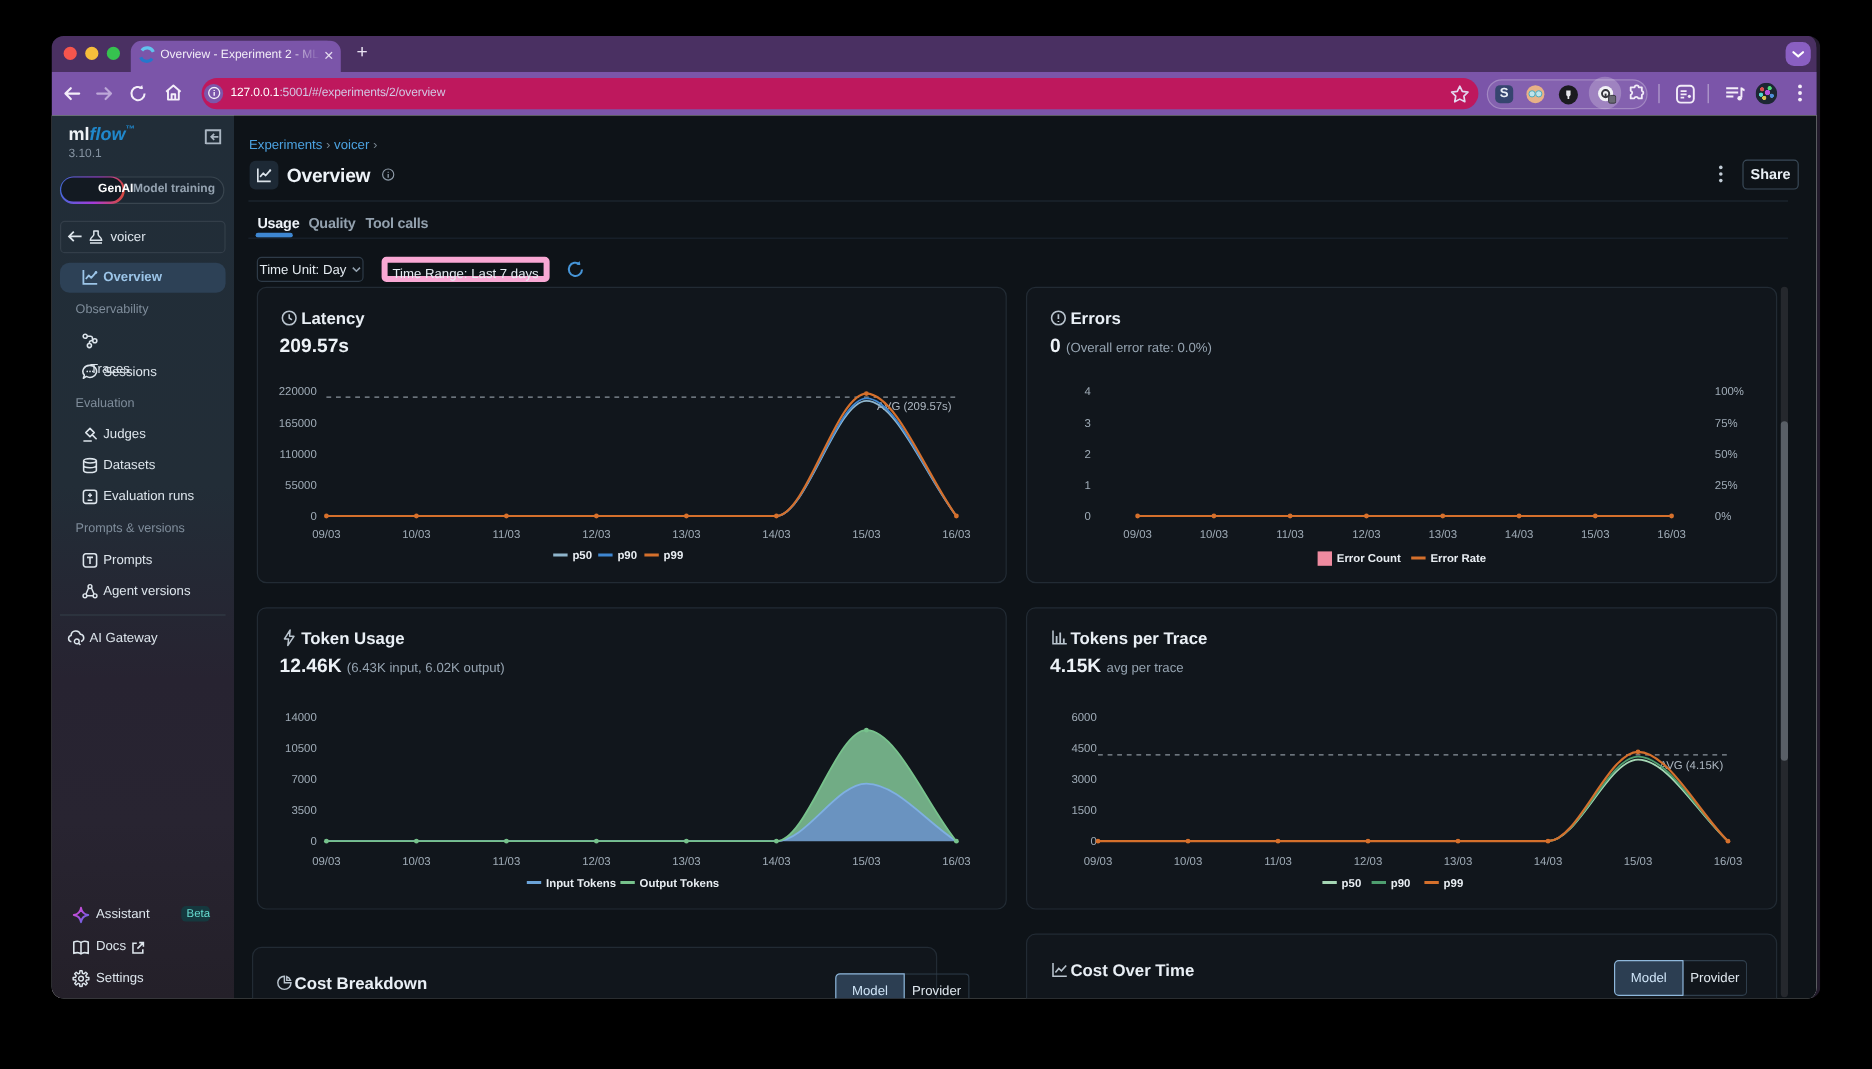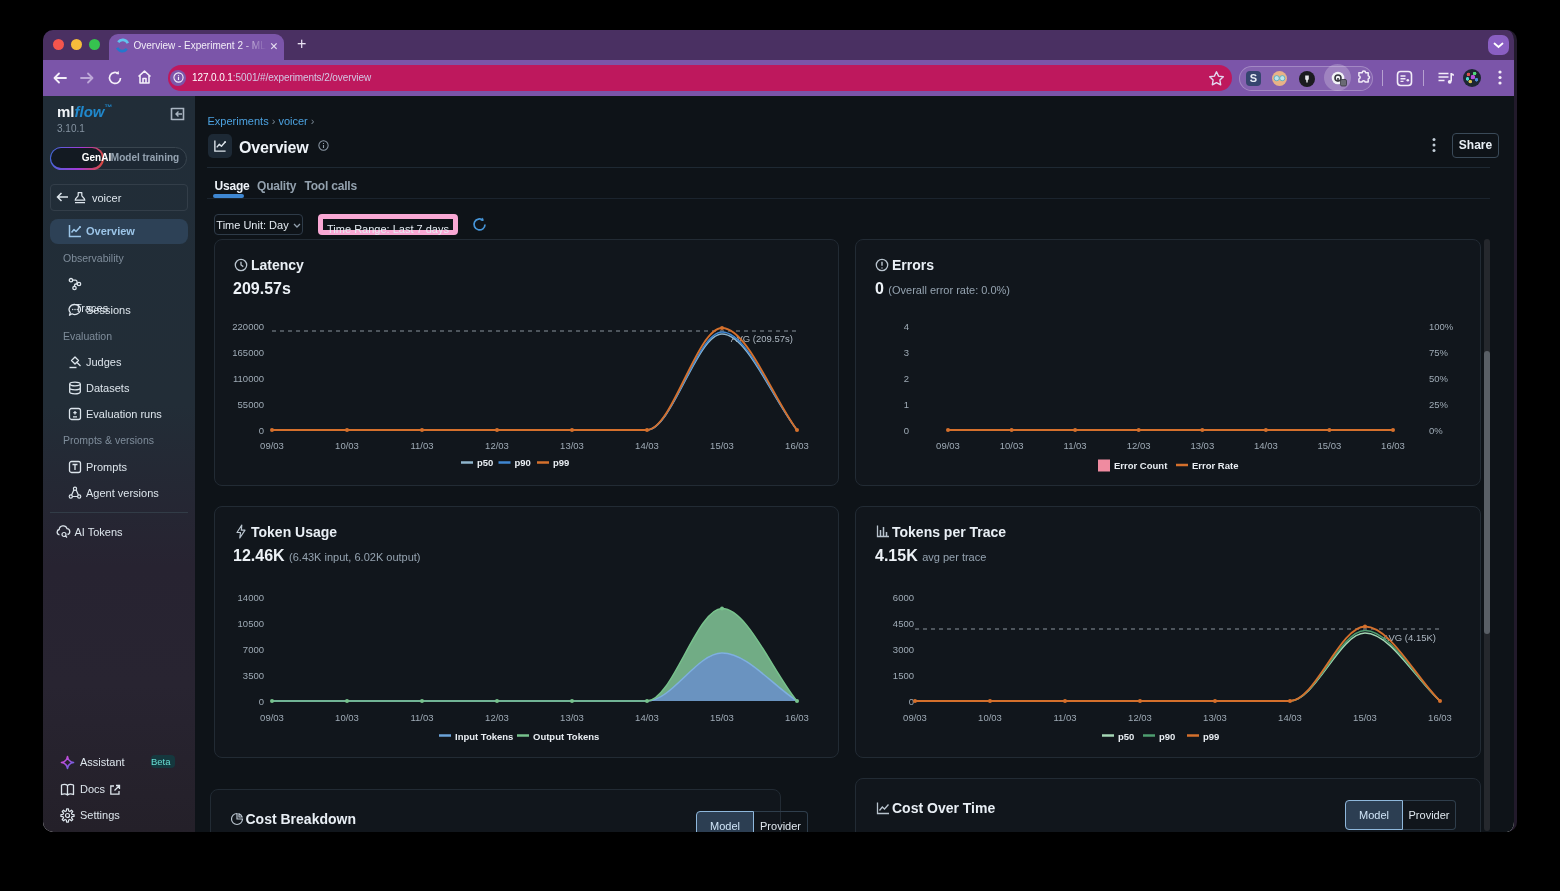--- a/index.html
+++ b/index.html
@@ -210,34 +210,34 @@
         <circle cx="11.2" cy="10.5" r="1.6" fill="none" stroke="#dde5ec" stroke-width="1.2"></circle>
         <path d="M5.8 4 L3.6 9.1 M8.2 4 L10.4 9.1 M4.4 10.5 h5.2" fill="none" stroke="#dde5ec" stroke-width="1.2"></path>
       </svg>
       <div class="navitem" style="left:43px;top:391px;">Agent versions</div>
       <div class="abs" style="left:6.5px;top:416px;width:138px;height:1px;background:#323c47;"></div>
       <svg class="abs" style="left:13px;top:429px" width="15" height="14" viewBox="0 0 15 14">
         <path d="M11.5 9.5 a3 3 0 0 0 -.5 -5.9 a4 4 0 0 0 -7.8 .9 a2.7 2.7 0 0 0 .3 5.3" fill="none" stroke="#dde5ec" stroke-width="1.3"></path>
         <circle cx="8" cy="9.5" r="2" fill="none" stroke="#dde5ec" stroke-width="1.2"></circle>
         <path d="M9.5 11 l1.5 1.5" stroke="#dde5ec" stroke-width="1.2"></path>
       </svg>
-      <div class="navitem" style="left:31.5px;top:430px;">AI Tokens</div>
+      <div class="navitem" style="left:31.5px;top:430px;">AI Gateway</div>
 
       <svg class="abs" style="left:17px;top:659px" width="15" height="15" viewBox="0 0 15 15">
         <defs>
             <linearGradient id="spark" x1="0" y1="0" x2="1" y2="1">
           <stop offset="0" stop-color="#e14fd2"></stop>
               <stop offset="0.5" stop-color="#a44fe0"></stop>
               <stop offset="1" stop-color="#4f6fe0"></stop>
         </linearGradient>
           </defs>
         <path d="M7.5 1.5 C8 4.8 9.2 6.8 13.5 7.5 C9.2 8.2 8 10.2 7.5 13.5 C7 10.2 5.8 8.2 1.5 7.5 C5.8 6.8 7 4.8 7.5 1.5 Z" fill="none" stroke="url(#spark)" stroke-width="1.6" stroke-linejoin="round"></path>
       </svg>
       <div class="navitem" style="left:37px;top:660.5px;">Assistant</div>
-      <div class="abs" style="left:108px;top:659.5px;width:24px;height:13px;background:#15383e;border-radius:4px;color:#68ddd2;font-size:9.5px;text-align:left;line-height:13px;">Beta</div>
+      <div class="abs" style="left:108px;top:659.5px;width:24px;height:13px;background:#15383e;border-radius:4px;color:#68ddd2;font-size:9.5px;text-align:right;line-height:13px;">Beta</div>
       <svg class="abs" style="left:17px;top:687px" width="15" height="14" viewBox="0 0 15 14">
         <path d="M7.5 2.5 C6 1.2 3.5 1.2 1.5 2 V11.5 C3.5 10.7 6 10.7 7.5 12 C9 10.7 11.5 10.7 13.5 11.5 V2 C11.5 1.2 9 1.2 7.5 2.5 Z M7.5 2.5 V12" fill="none" stroke="#dde5ec" stroke-width="1.3" stroke-linejoin="round"></path>
       </svg>
       <div class="navitem" style="left:37px;top:687.5px;">Docs</div>
       <svg class="abs" style="left:66px;top:688px" width="12" height="12" viewBox="0 0 12 12">
         <path d="M5 2 H1.8 V10.2 H10 V7 M7 1.5 H10.5 V5 M10.3 1.7 L5.5 6.5" fill="none" stroke="#dde5ec" stroke-width="1.3"></path>
       </svg>
       <svg class="abs" style="left:17px;top:712px" width="15" height="15" viewBox="0 0 15 15">
         <path d="M14.04 6.58 L14.04 8.42 L11.96 8.64 L11.46 9.85 L12.77 11.47 L11.47 12.77 L9.85 11.46 L8.64 11.96 L8.42 14.04 L6.58 14.04 L6.36 11.96 L5.15 11.46 L3.53 12.77 L2.23 11.47 L3.54 9.85 L3.04 8.64 L0.96 8.42 L0.96 6.58 L3.04 6.36 L3.54 5.15 L2.23 3.53 L3.53 2.23 L5.15 3.54 L6.36 3.04 L6.58 0.96 L8.42 0.96 L8.64 3.04 L9.85 3.54 L11.47 2.23 L12.77 3.53 L11.46 5.15 L11.96 6.36 Z" fill="none" stroke="#dde5ec" stroke-width="1.2" stroke-linejoin="round"></path>
           <circle cx="7.5" cy="7.5" r="2" fill="none" stroke="#dde5ec" stroke-width="1.2"></circle>

